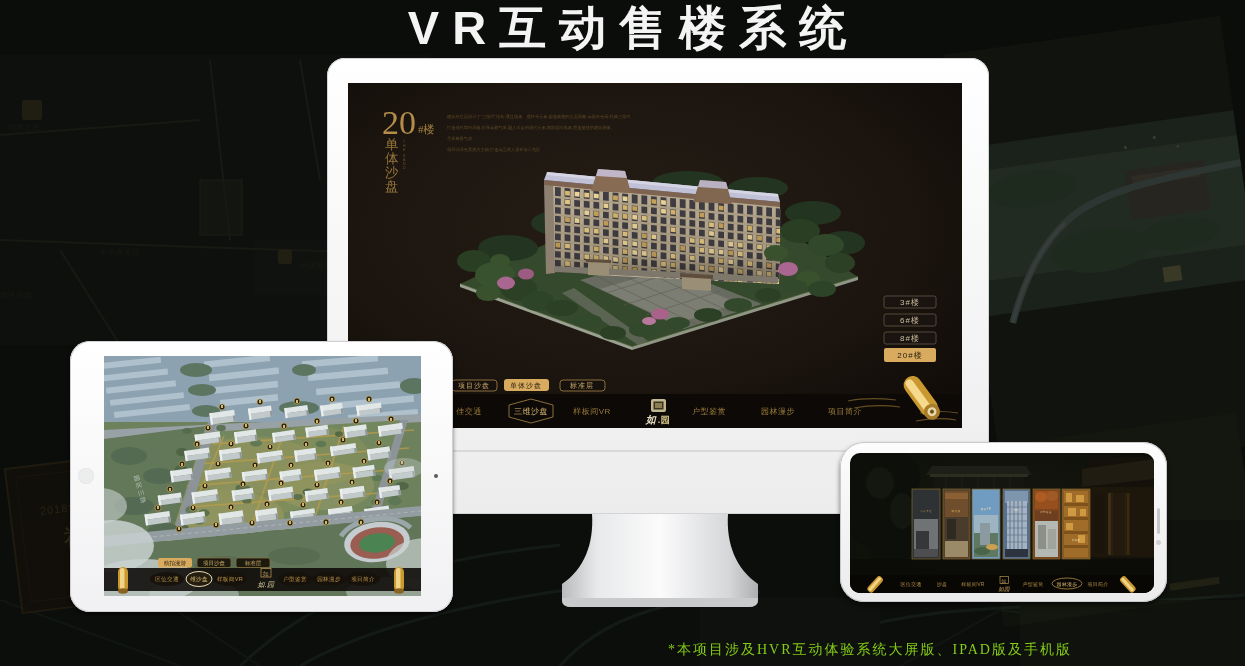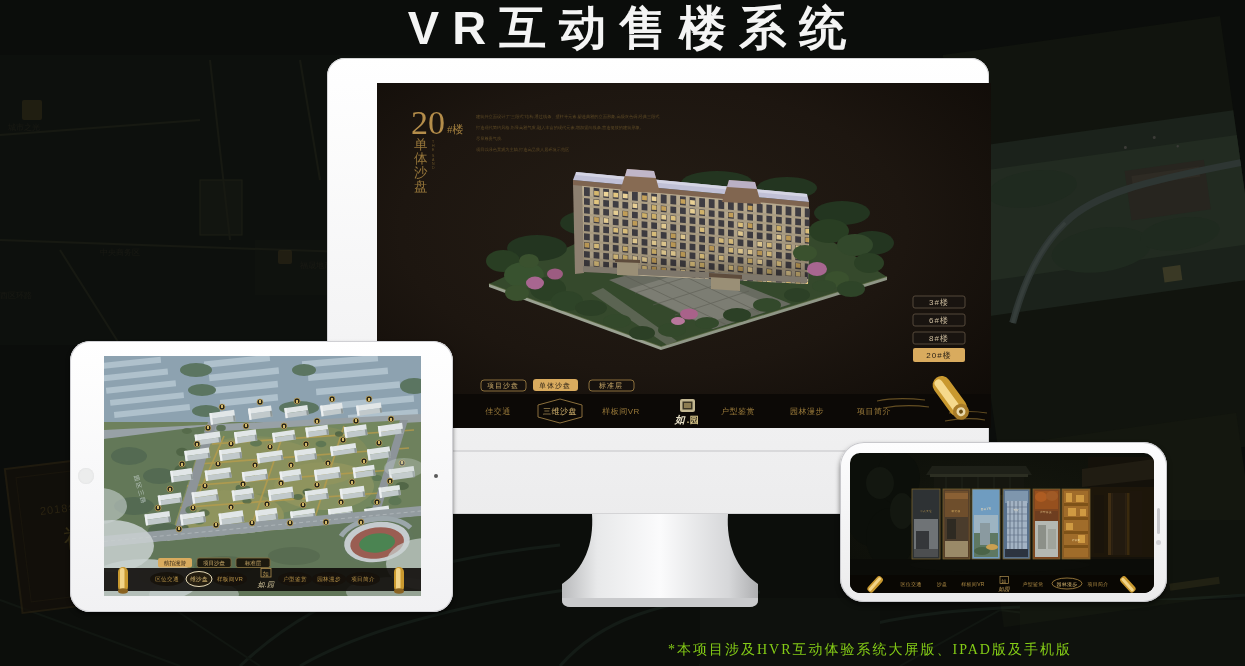--- a/index.html
+++ b/index.html
@@ -95,21 +95,21 @@
         <stop offset="0.18" stop-color="#e8e9ea"></stop>
       <stop offset="0.5" stop-color="#fbfbfc"></stop>
         <stop offset="0.85" stop-color="#d6d7d9"></stop>
       <stop offset="1" stop-color="#aeafb1"></stop>
     </linearGradient>
   </defs>
   <path d="M52,0 L188,0 C186,30 196,55 218,70 L218,86 Q218,93 209,93 L31,93 Q22,93 22,86 L22,70 C44,55 54,30 52,0 Z" fill="url(#neck)"></path>
   <path d="M22,84 L218,84 L218,86 Q218,93 209,93 L31,93 Q22,93 22,86 Z" fill="#c9cacc"></path>
 </svg>
 
-<div class="abs" style="left:348px;top:83px;width:614px;height:345px;overflow:hidden;margin-left:29px;">
+<div class="abs" style="left:348px;top:83px;width:614px;height:345px;overflow:hidden;">
 <svg width="614" height="345" viewBox="0 0 614 345">
   <defs>
     <linearGradient id="fshade" x1="0" y1="0" x2="0" y2="1">
       <stop offset="0" stop-color="#14100a" stop-opacity="0"></stop>
       <stop offset="0.72" stop-color="#14100a" stop-opacity="0.12"></stop>
       <stop offset="1" stop-color="#14100a" stop-opacity="0.42"></stop>
     </linearGradient>
     <radialGradient id="scrbg" cx="0.45" cy="0.42" r="0.75">
       <stop offset="0" stop-color="#251d15"></stop>
           <stop offset="0.55" stop-color="#1d1610"></stop>

